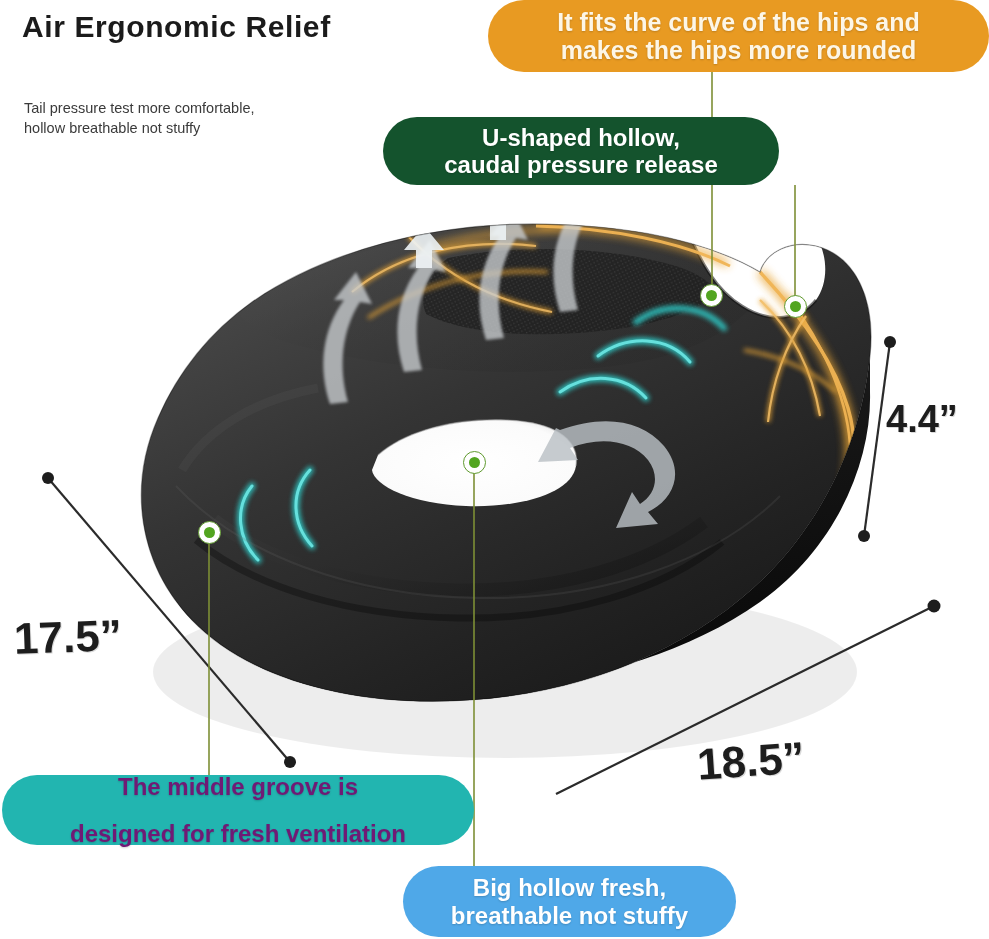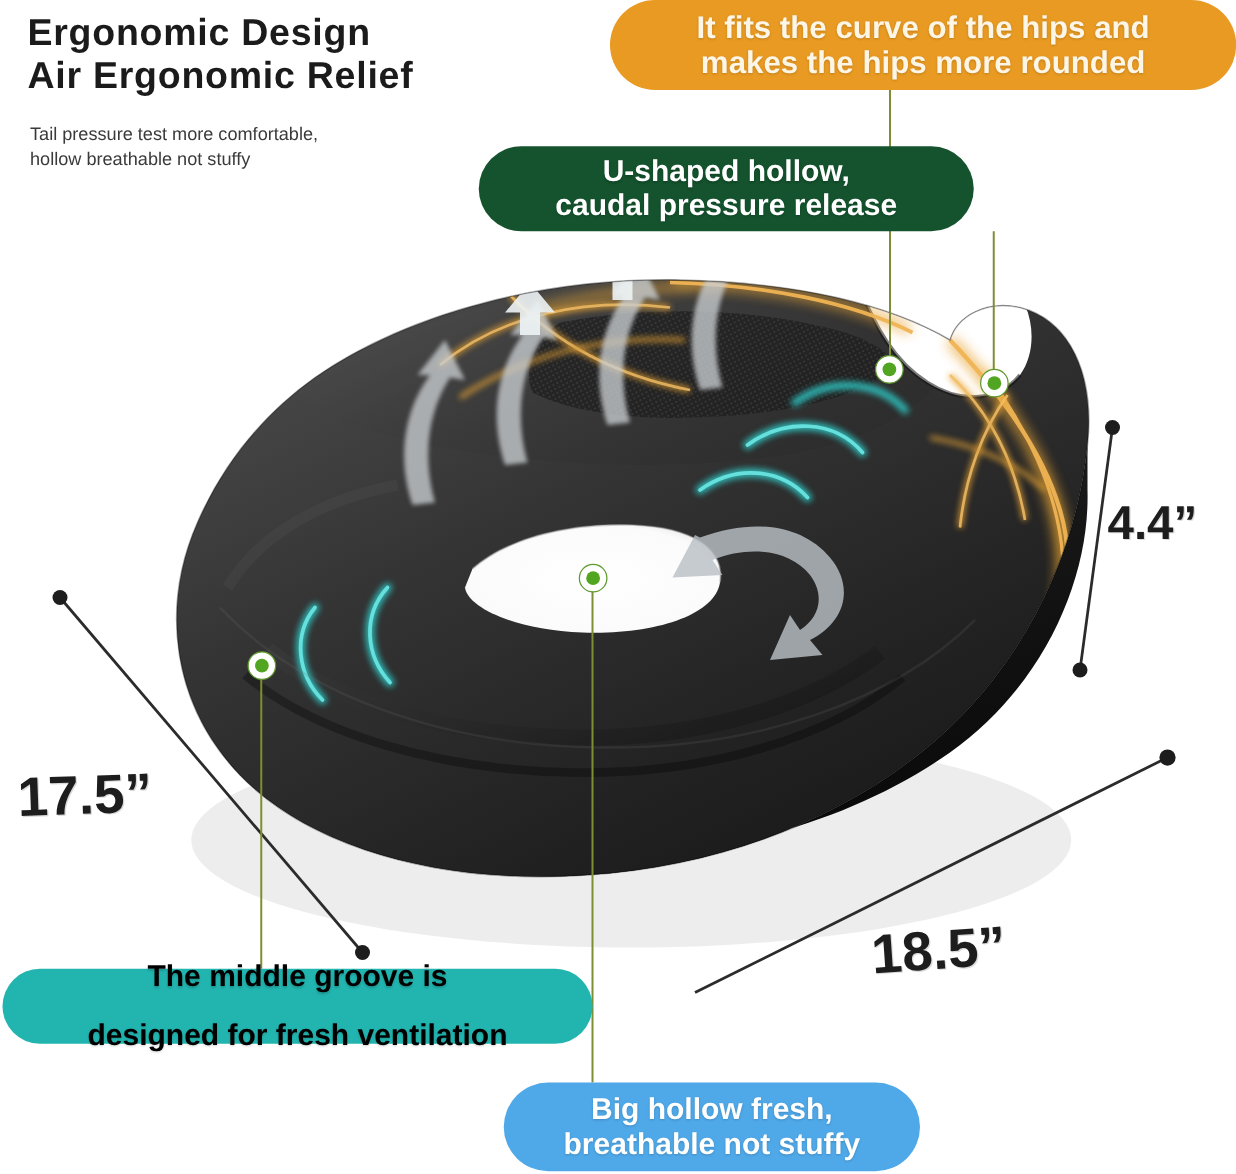--- a/index.html
+++ b/index.html
@@ -67,24 +67,24 @@
     background: #e89a22;
     font-size: 25px;
   }
   #pill-ushaped {
     left: 383px; top: 117px; width: 396px; height: 68px;
     background: #14532d;
     font-size: 24px;
     color: #ffffff;
   }
   #pill-groove {
-    left: 2px; top: 775px; width: 472px; height: 60px;
+    left: 2px; top: 775px; width: 472px; height: 70px;
     background: #22b5b0;
     font-size: 24px;
-    color: #000000;
+    color: #701a75;
     gap: 20px;
   }
   #pill-bighollow {
     left: 403px; top: 866px; width: 333px; height: 71px;
     background: #4fa8e8;
     font-size: 24px;
     color: #ffffff;
   }
 
   
@@ -369,21 +369,20 @@
       <line x1="474" y1="462" x2="474" y2="866"></line>
     </g>
   </svg>
 
   <div class="marker" style="left:700px; top:284px; width:23px; height:23px;"></div>
   <div class="marker" style="left:784px; top:295px; width:23px; height:23px;"></div>
   <div class="marker" style="left:198px; top:521px; width:23px; height:23px;"></div>
   <div class="marker" style="left:463px; top:451px; width:23px; height:23px;"></div>
 
   <div class="heading">
-    <div class="heading-line">Ergonomic Design</div>
     <div class="heading-line">Air Ergonomic Relief</div>
   </div>
   <div class="subheading">
     <div>Tail pressure test more comfortable,</div>
     <div>hollow breathable not stuffy</div>
   </div>
 
   <div class="pill" id="pill-hips">
     <span>It fits the curve of the hips and</span>
     <span>makes the hips more rounded</span>

